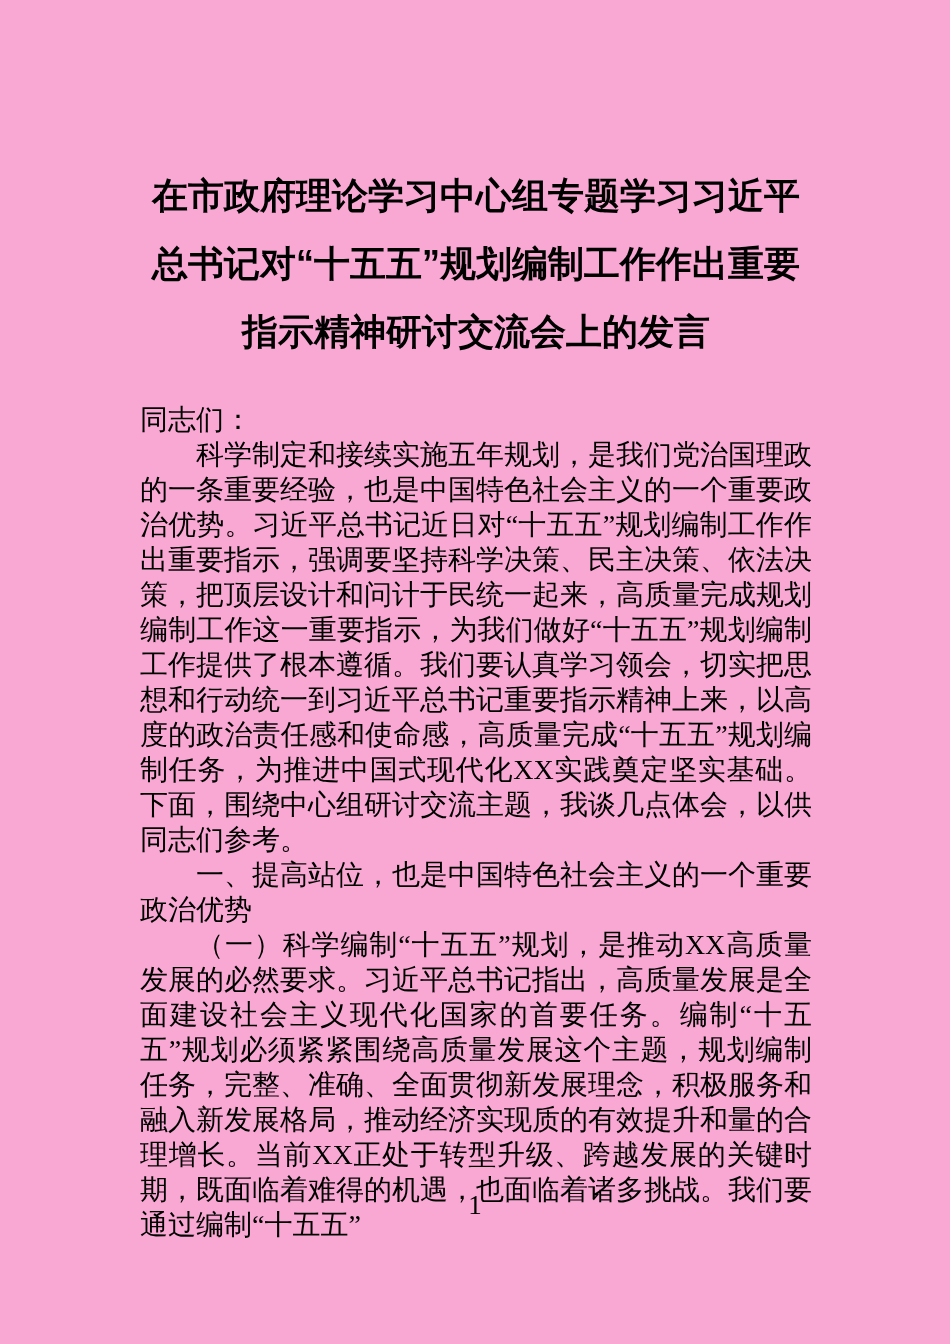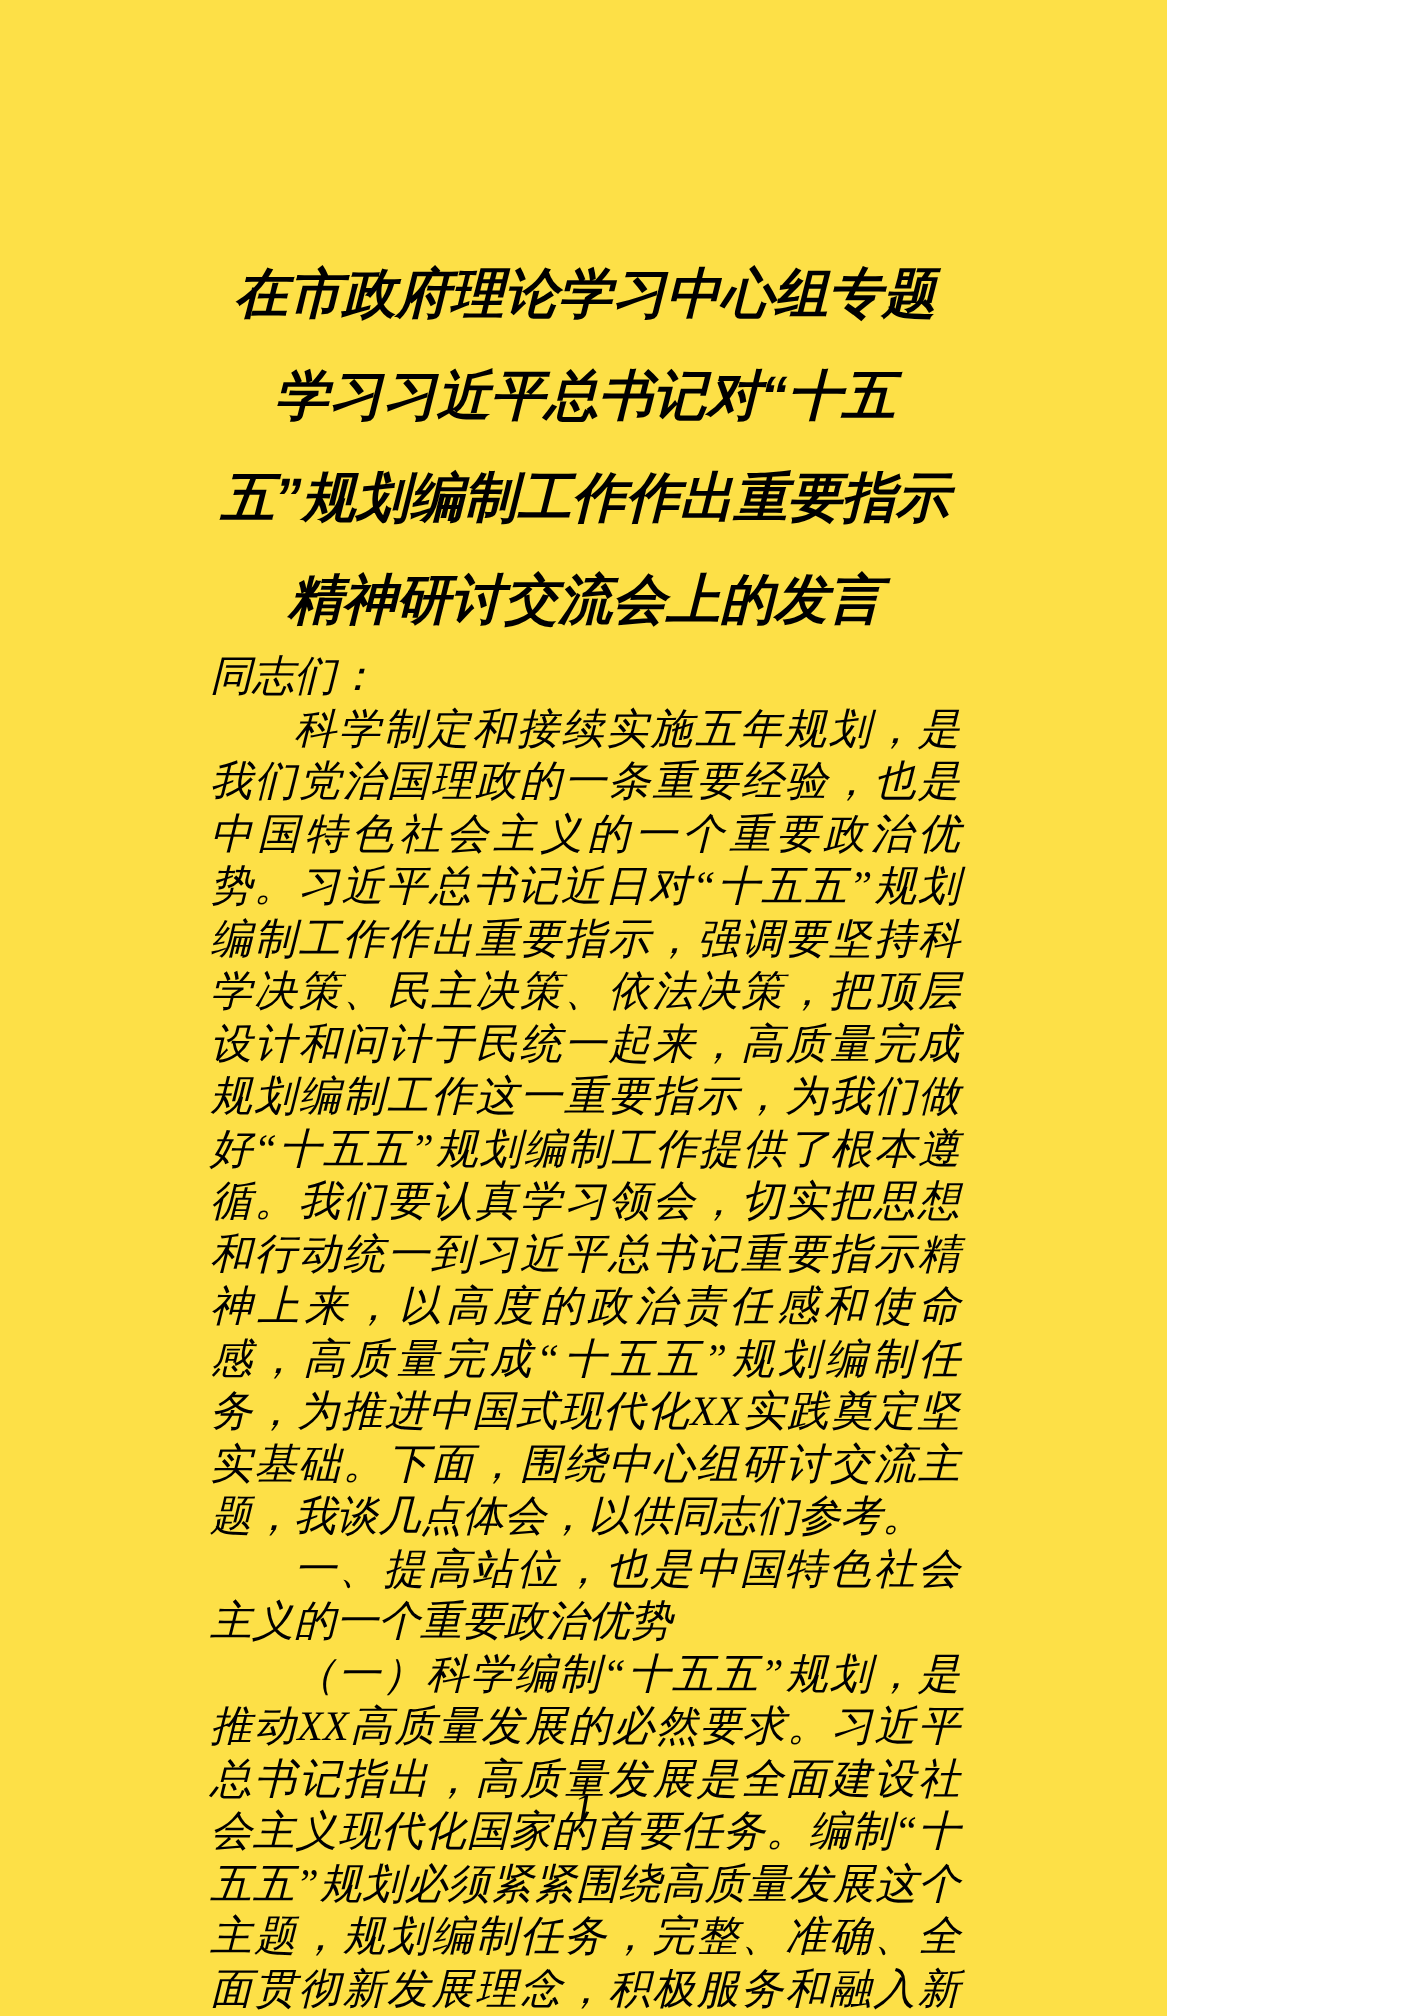--- a/index.html
+++ b/index.html
@@ -2,42 +2,42 @@
 <html><head>
 <meta charset="utf-8">
 <style>
   html, body {
     margin: 0;
     padding: 0;
     background: #ffffff;
   }
   .page {
     position: relative;
-    width: 778px;
+    width: 950px;
     height: 1344px;
-    background: #fde047;
+    background: #f9a8d4;
     overflow: hidden;
     color: #000000;
-    font-style: italic;
   }
   .content {
     margin-left: 140px;
     margin-right: 138px;
   }
   .doc-title {
     margin: 162px 0 0 0;
     padding: 0;
     font-family: "Liberation Sans", "DejaVu Sans", sans-serif;
     font-weight: bold;
     font-size: 36px;
     line-height: 68px;
     text-align: center;
     letter-spacing: 0;
   }
   .doc-body {
+    margin-top: 36px;
     font-family: "Liberation Serif", "DejaVu Serif", serif;
     font-size: 28px;
     line-height: 35px;
     text-align: justify;
     text-justify: inter-ideograph;
   }
   .doc-body p {
     margin: 0;
     padding: 0;
   }

